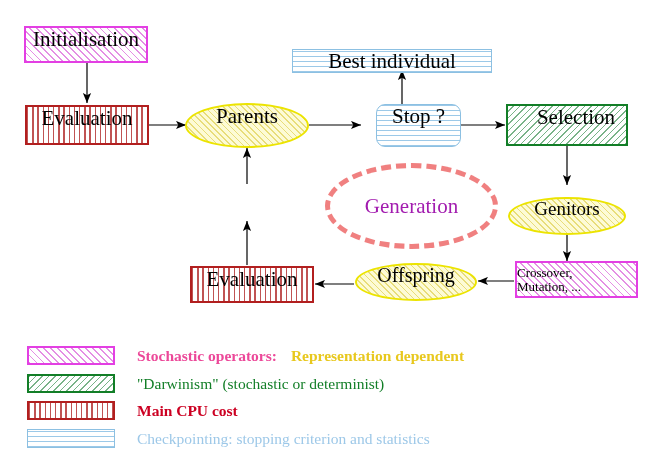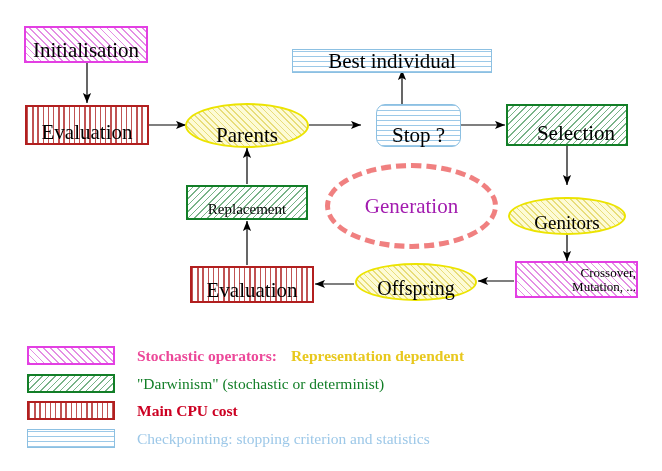--- a/index.html
+++ b/index.html
@@ -22,21 +22,21 @@
     position: absolute;
     left: 0;
     top: 0;
     width: 662px;
     height: 471px;
   }
   .node {
     position: absolute;
     box-sizing: border-box;
     display: flex;
-    align-items: flex-end;
+    align-items: flex-start;
     justify-content: center;
     text-align: center;
     color: #000000;
     line-height: 1.05;
     z-index: 3;
   }
   .node .lbl { position: relative; z-index: 4; }
 
   
   .fill-magenta {
@@ -191,23 +191,20 @@
 
   <div class="node fill-magenta" style="left:515px; top:261px; width:123px; height:37px; font-size:13px; flex-direction:column;">
     <span class="lbl">Crossover,</span>
     <span class="lbl">Mutation, ...</span>
   </div>
 
   <div class="node fill-red" style="left:190px; top:266px; width:124px; height:37px; font-size:21px;">
     <span class="lbl">Evaluation</span>
   </div>
 
-  <div class="node fill-green" style="left:186px; top:185px; width:122px; height:35px; font-size:15px;">
-    <span class="lbl">Replacement</span>
-  </div>
 
   <div class="dashed-generation" style="left:325px; top:163px; width:173px; height:86px; font-size:21px;">
     <span>Generation</span>
   </div>
 
   <div id="legend">
 
     <div class="legend-row" style="left:27px; top:346px;">
       <span class="legend-swatch fill-magenta"></span>
       <span class="legend-text bold" style="color:#ec4899;">Stochastic operators:</span>

